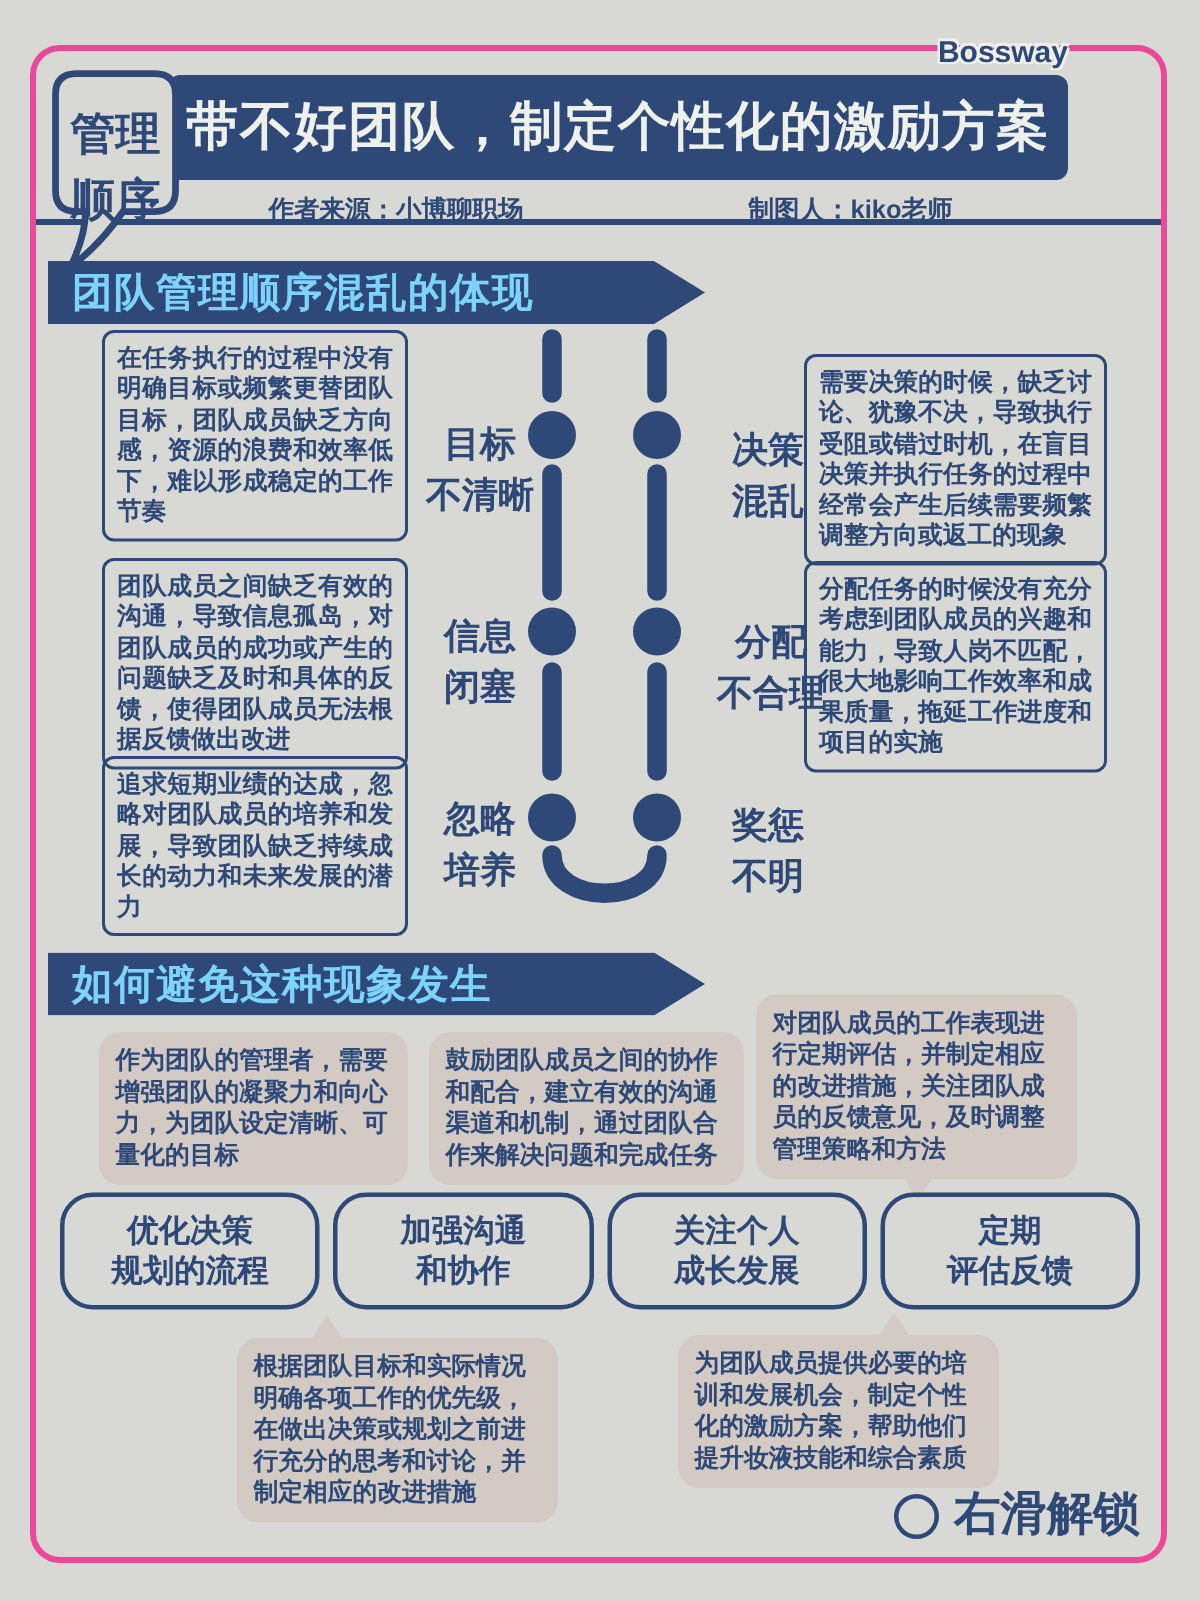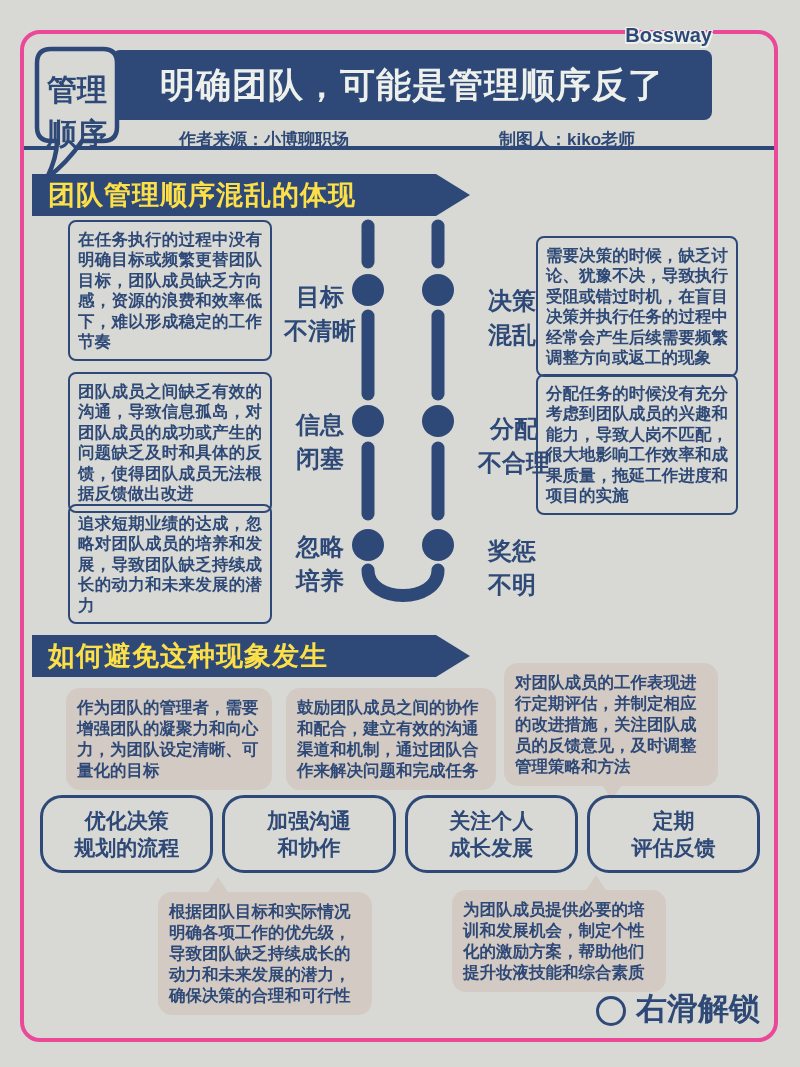--- a/index.html
+++ b/index.html
@@ -15,21 +15,21 @@
   .byline { position:absolute; top:94px; font-size:17px; font-weight:bold; color:#2e4977; }
   .byline.author { left:155px; }
   .byline.designer { left:475px; }
   .divider { position:absolute; left:0; right:0; top:112px; height:4px; background:#2e4977; }
 
   .bubble { position:absolute; left:10px; top:12px; width:96px; height:140px; z-index:5; }
   .bubble svg { position:absolute; left:0; top:0; }
   .bubble-text { position:absolute; left:0; top:22px; width:86px; text-align:center; font-size:30px;
                  font-weight:bold; color:#2e4977; white-space:pre-line; line-height:1.45; }
 
-  .banner { position:absolute; left:8px; width:438px; height:42px; background:#2e4977; color:#fde047;
+  .banner { position:absolute; left:8px; width:438px; height:42px; background:#2e4977; color:#7dd3fc;
             font-size:27px; font-weight:bold; line-height:42px; padding-left:16px; letter-spacing:1px;
             clip-path:polygon(0 0, calc(100% - 34px) 0, 100% 50%, calc(100% - 34px) 100%, 0 100%); }
   .banner1 { top:140px; }
   .banner2 { top:601px; }
 
   .obox { position:absolute; border:2.5px solid #2e4977; border-radius:8px; padding:7px 8px;
           font-size:16.5px; font-weight:bold; color:#2e4977; line-height:1.24; background:transparent;
           text-align:justify; }
   .vlabel { position:absolute; font-size:24px; font-weight:bold; color:#2e4977; text-align:center;
             line-height:1.4; white-space:pre-line; }
@@ -50,21 +50,21 @@
   .unlock-circle { position:absolute; left:572px; top:962px; width:30px; height:30px;
                    border:3.5px solid #2e4977; border-radius:50%; }
   .unlock-text { position:absolute; left:612px; top:954px; font-size:31px; font-weight:bold; color:#2e4977; }
 </style>
 </head>
 <body>
 
 <div class="frame">
 
   <div class="brand">Bossway</div>
-  <div class="titlebar">明确团队，可能是管理顺序反了</div>
+  <div class="titlebar">带不好团队，制定个性化的激励方案</div>
   <div class="byline author">作者来源：小博聊职场</div>
   <div class="byline designer">制图人：kiko老师</div>
   <div class="divider"></div>
 
   <div class="bubble">
     <svg width="96" height="140" viewBox="0 0 96 140">
       <path d="M17,3 H69 Q83,3 83,17 V81 Q83,95 69,95 H48 Q33,117 13,132 Q23,111 23,95 H17 Q3,95 3,81 V17 Q3,3 17,3 Z" fill="#d8d9d4" stroke="#2e4977" stroke-width="4.5" stroke-linejoin="round"></path>
     </svg>
     <div class="bubble-text">管理
 顺序</div>
@@ -121,20 +121,20 @@
 规划的流程</div>
     <div class="pill">加强沟通
 和协作</div>
     <div class="pill">关注个人
 成长发展</div>
     <div class="pill">定期
 评估反馈</div>
   </div>
 
   <div class="tail tail-up" style="left:182px; top:843px;"></div>
-  <div class="tbox" style="left:134px; top:858px; width:214px;">根据团队目标和实际情况明确各项工作的优先级，导致团队缺乏持续成长的动力和未来发展的潜力，确保决策的合理和可行性</div>
+  <div class="tbox" style="left:134px; top:858px; width:214px;">根据团队目标和实际情况明确各项工作的优先级，在做出决策或规划之前进行充分的思考和讨论，并制定相应的改进措施</div>
   <div class="tail tail-up" style="left:560px; top:841px;"></div>
   <div class="tbox" style="left:428px; top:856px; width:214px;">为团队成员提供必要的培训和发展机会，制定个性化的激励方案，帮助他们提升妆液技能和综合素质</div>
 
   <div class="unlock-circle"></div>
   <div class="unlock-text">右滑解锁</div>
 
 </div>
 
 </body></html>

